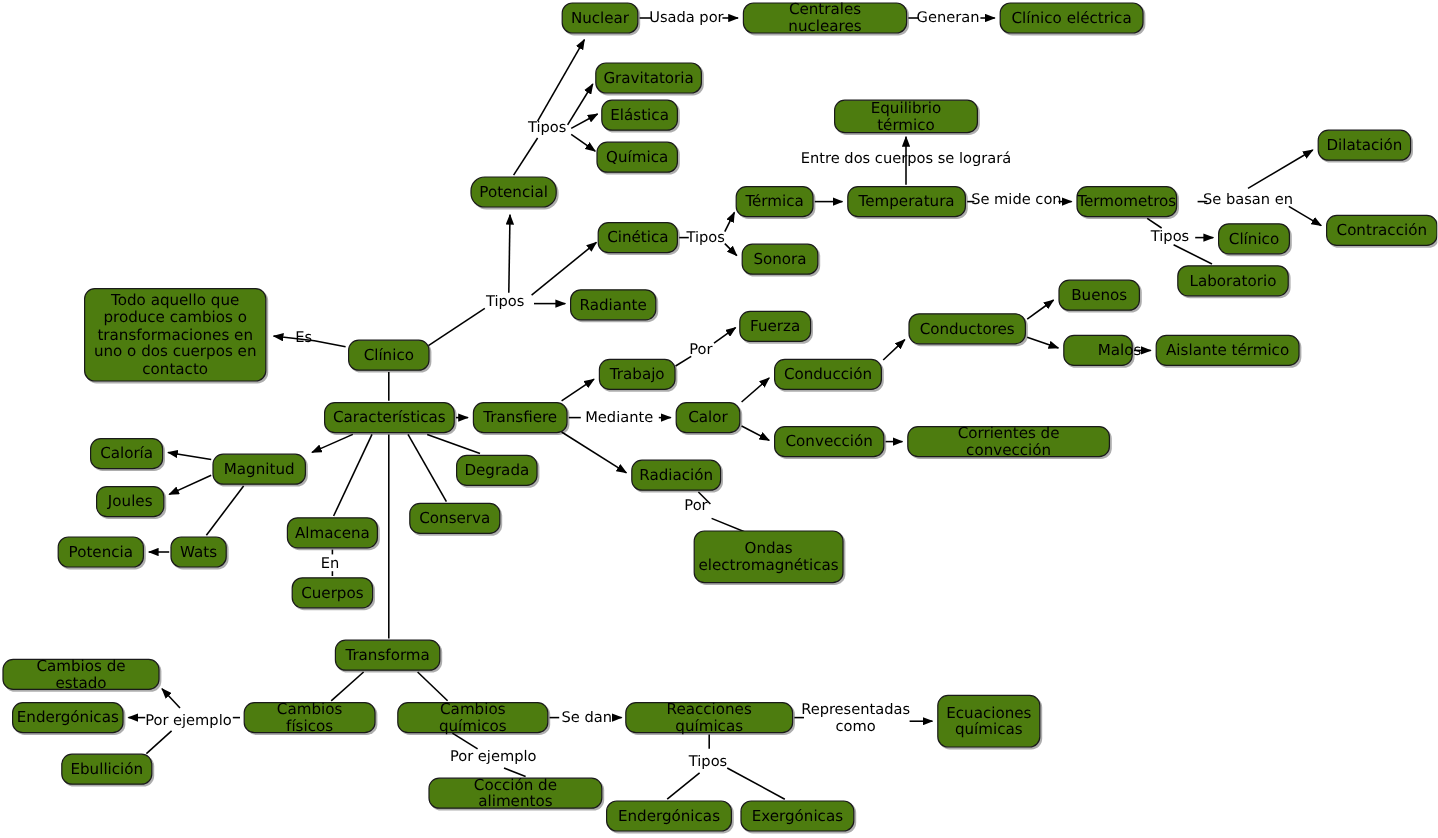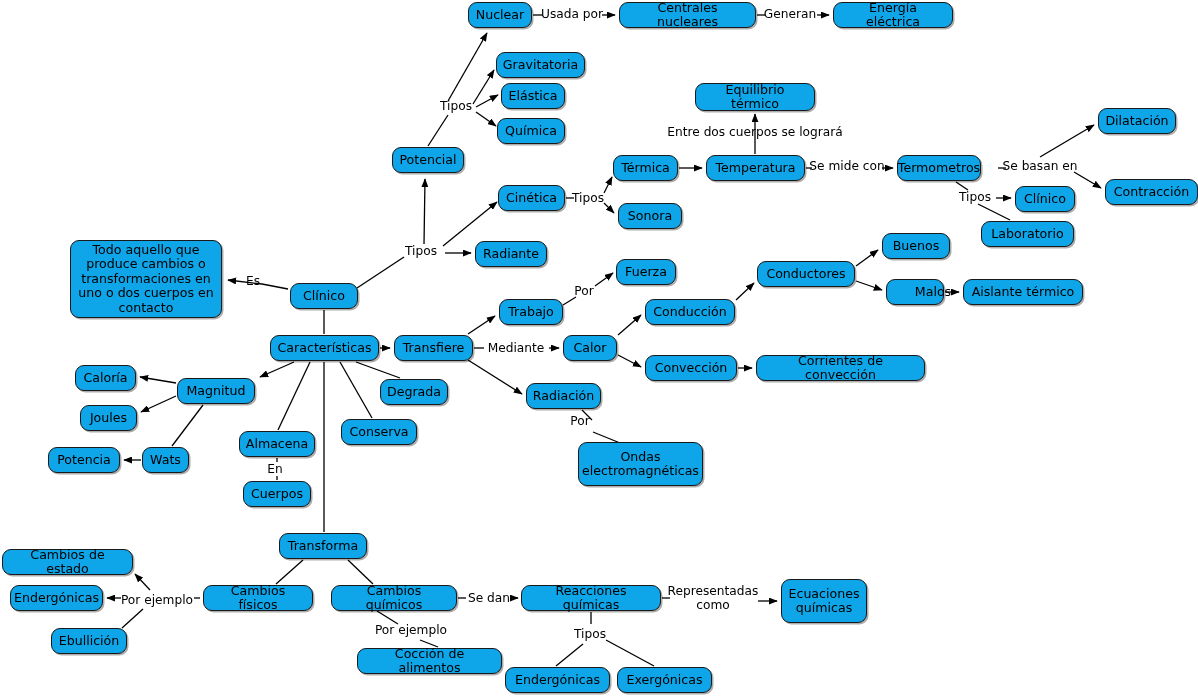--- a/index.html
+++ b/index.html
@@ -21,21 +21,21 @@
     position: absolute;
     left: 0;
     top: 0;
     width: 1198px;
     height: 698px;
     pointer-events: none;
   }
   .node {
     position: absolute;
     box-sizing: border-box;
-    background: #0ea5e9;
+    background: #4d7c0f;
     border: 1.4px solid #1a1a1a;
     border-radius: 9px;
     color: #000000;
     font-size: 12.6px;
     line-height: 14.5px;
     display: flex;
     align-items: center;
     justify-content: center;
     text-align: center;
     box-shadow: 1.5px 1.5px 0 rgba(0,0,0,0.32);
@@ -139,24 +139,24 @@
       </g>
   </svg>
   <div id="nodes-layer">
       <div class="node" style="left: 290px; top: 283px; width: 68px; height: 26px;">Clínico</div>
       <div class="node" style="left: 70px; top: 240px; width: 152px; height: 78px;">Todo aquello que
 produce cambios o
 transformaciones en
 uno o dos cuerpos en
 contacto</div>
       <div class="node" style="left: 270px; top: 335px; width: 109px; height: 26px;">Características</div>
-      <div class="node" style="left: 392px; top: 147px; width: 72px; height: 26px;">Potencial</div>
+      <div class="node" style="left: 392px; top: 147px; width: 72px; height: 26px; border-radius: 12px;">Potencial</div>
       <div class="node" style="left: 468px; top: 2px; width: 64px; height: 26px;">Nuclear</div>
       <div class="node" style="left: 619px; top: 2px; width: 137px; height: 26px;">Centrales nucleares</div>
-      <div class="node" style="left: 833px; top: 2px; width: 120px; height: 26px;">Energía eléctrica</div>
+      <div class="node" style="left: 833px; top: 2px; width: 120px; height: 26px;">Clínico eléctrica</div>
       <div class="node" style="left: 496px; top: 52px; width: 89px; height: 26px;">Gravitatoria</div>
       <div class="node" style="left: 501px; top: 83px; width: 64px; height: 26px;">Elástica</div>
       <div class="node" style="left: 497px; top: 118px; width: 68px; height: 26px;">Química</div>
       <div class="node" style="left: 498px; top: 185px; width: 67px; height: 26px;">Cinética</div>
       <div class="node" style="left: 613px; top: 155px; width: 65px; height: 26px;">Térmica</div>
       <div class="node" style="left: 618px; top: 203px; width: 64px; height: 26px;">Sonora</div>
       <div class="node" style="left: 475px; top: 241px; width: 72px; height: 26px;">Radiante</div>
       <div class="node" style="left: 695px; top: 83px; width: 120px; height: 28px;">Equilibrio térmico</div>
       <div class="node" style="left: 706px; top: 155px; width: 99px; height: 26px; text-align: center;">Temperatura</div>
       <div class="node" style="left: 897px; top: 155px; width: 84px; height: 26px;">Termometros</div>

